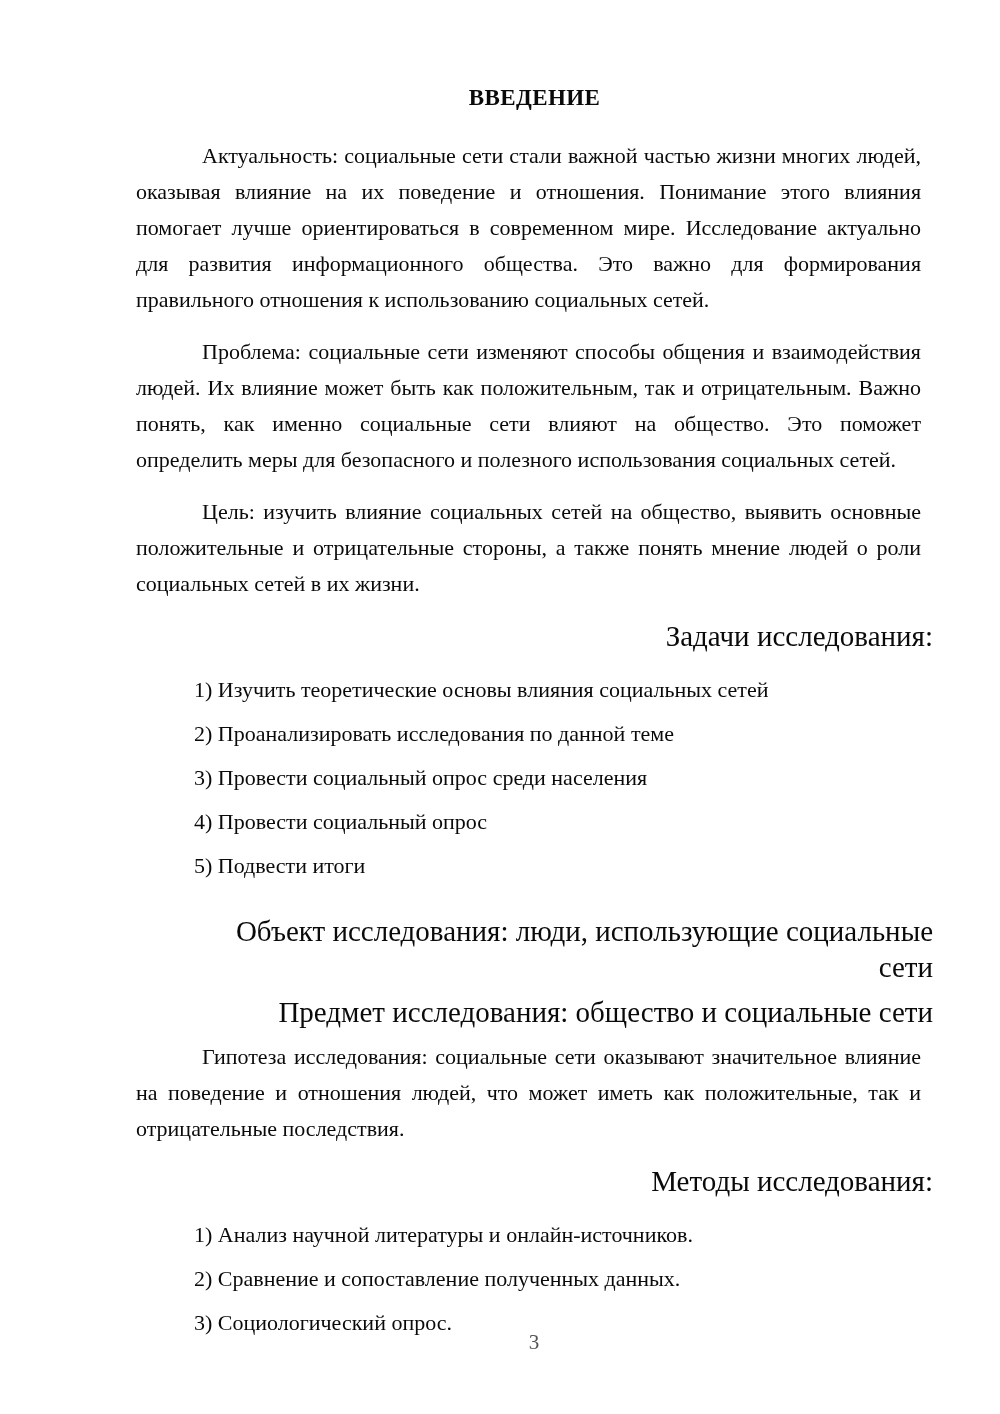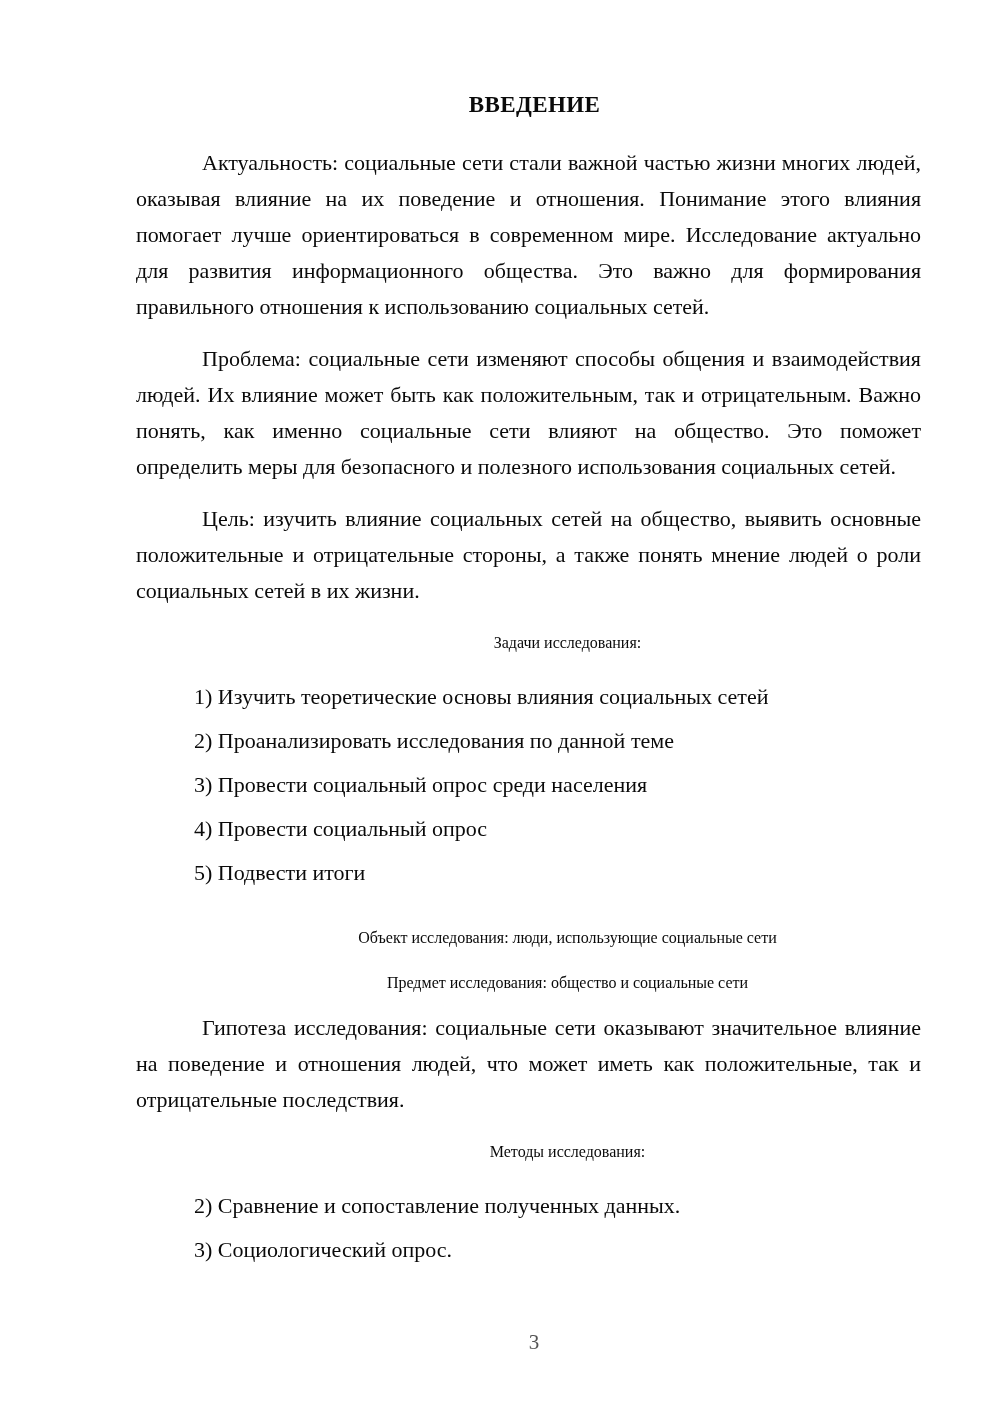--- a/index.html
+++ b/index.html
@@ -15,21 +15,21 @@
     background: #ffffff;
     margin: 0 auto;
     overflow: hidden;
     font-family: "Liberation Serif", "DejaVu Serif", serif;
     color: #0a0a0a;
     box-sizing: border-box;
   }
   .content {
     position: absolute;
     left: 136px;
-    top: 91px;
+    top: 84px;
     width: 797px;
   }
   .doc-title {
     font-size: 23px;
     font-weight: bold;
     text-align: center;
     letter-spacing: 0.4px;
     margin: 0 0 26px 0;
     line-height: 1.2;
   }
@@ -48,25 +48,25 @@
     list-style: none;
   }
   .list li {
     font-size: 22px;
     line-height: 36px;
     margin: 0 0 8px 0;
     padding-left: 40px;
     text-align: left;
   }
   .label-line {
-    font-size: 16px;
+    font-size: 29px;
     line-height: 36px;
     text-indent: 66px;
     margin: 0 0 9px 0;
-    text-align: center;
+    text-align: right;
   }
   .spacer-sm { height: 7px; }
   .spacer-md { height: 11px; }
   .page-number {
     position: absolute;
     left: 0;
     right: 0;
     top: 1330px;
     text-align: center;
     font-size: 21px;
@@ -111,20 +111,21 @@
 
     <p class="label-line">Предмет исследования: общество и социальные сети</p>
 
     <p class="body-par">Гипотеза исследования: социальные сети оказывают значительное влияние на поведение и отношения людей, что может иметь как положительные, так и отрицательные последствия.</p>
 
     <div class="spacer-sm"></div>
 
     <p class="label-line">Методы исследования:</p>
 
     <ul class="list">
+      <li>1) Анализ научной литературы и онлайн-источников.</li>
       <li>2) Сравнение и сопоставление полученных данных.</li>
       <li>3) Социологический опрос.</li>
     </ul>
 
   </div>
 
   <div class="page-number">3</div>
 
 </div>
 

